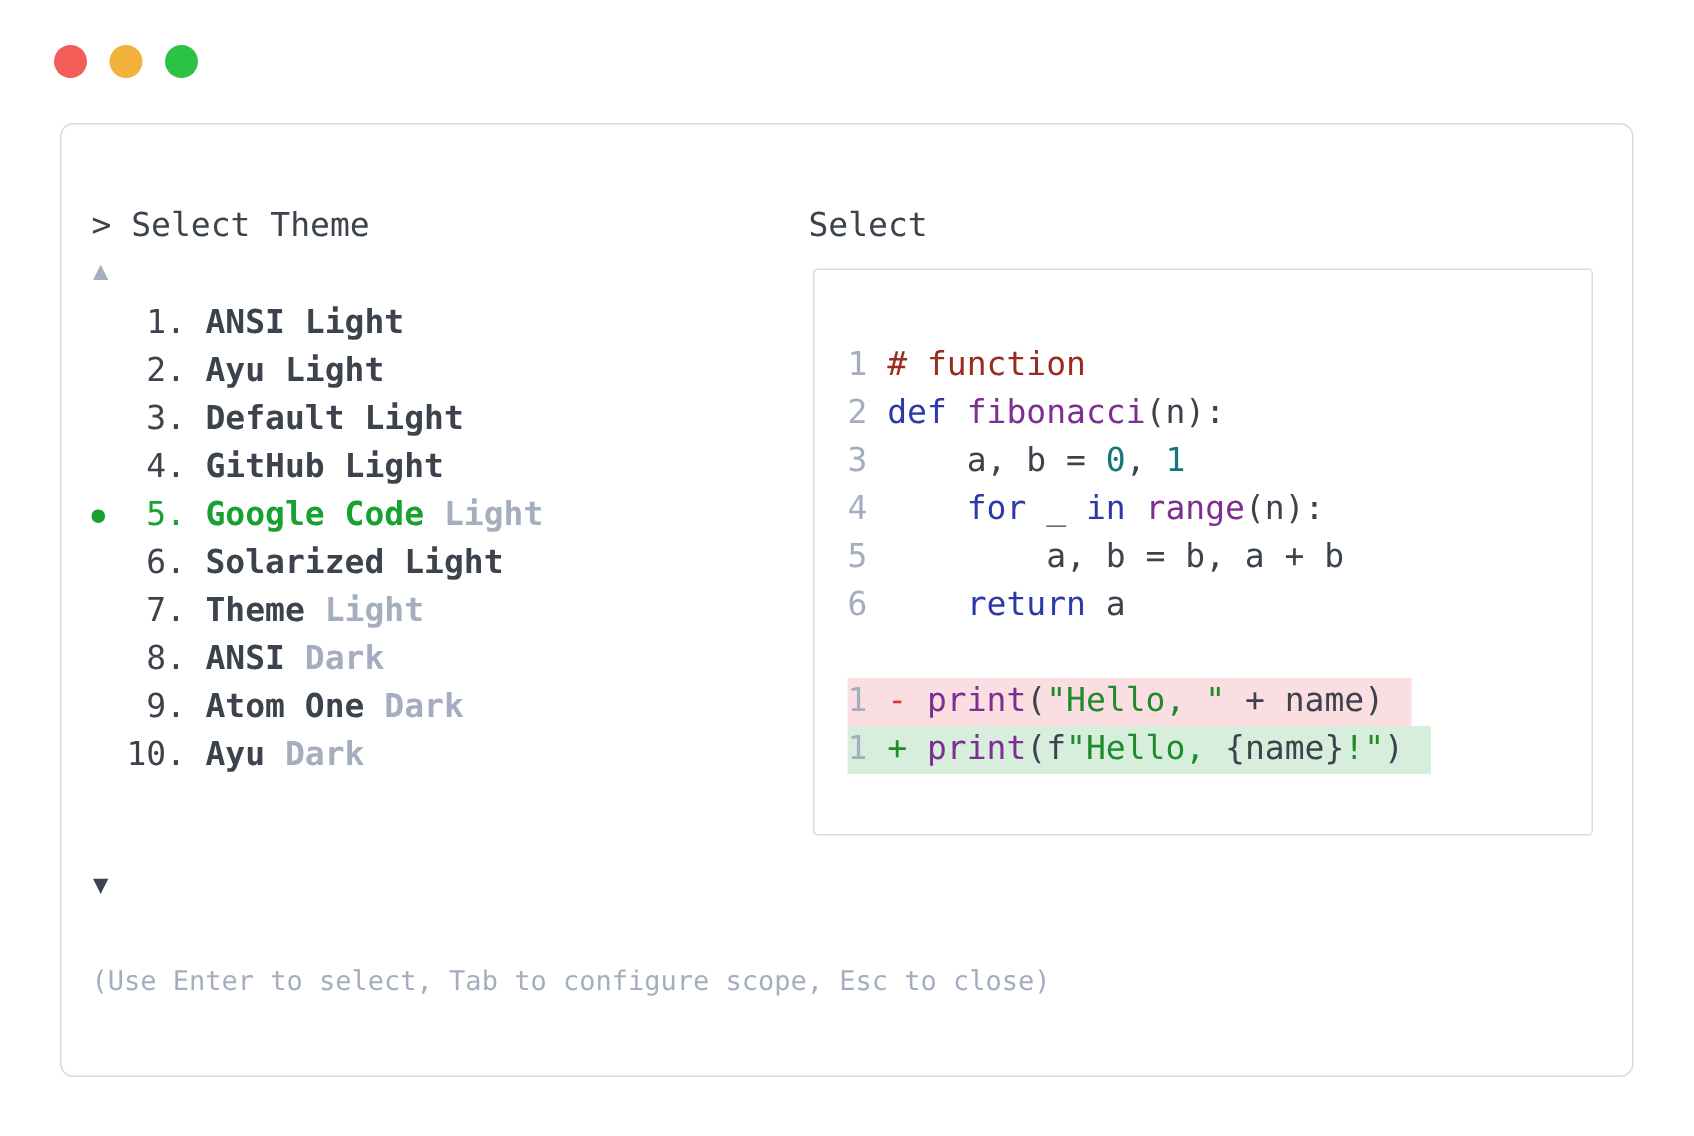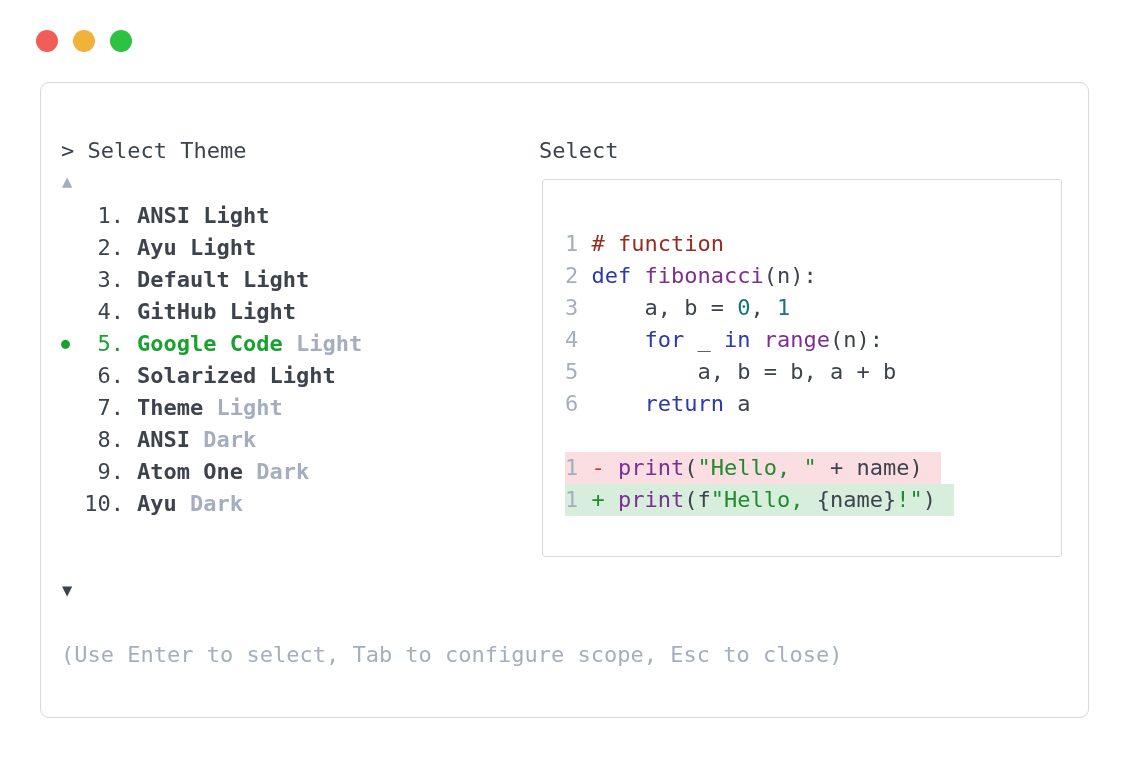--- a/index.html
+++ b/index.html
@@ -31,21 +31,21 @@
   
   .theme-list{position:absolute;left:20px;top:116px;}
   .theme-row{display:flex;align-items:center;height:32px;font-size:22px;color:var(--text,#3d434d);}
   .marker{width:23px;font-size:15px;color:var(--selection-green,#17a12e);}
   .num{width:40px;text-align:right;white-space:pre;}
   .label{margin-left:13px;white-space:pre;font-weight:bold;}
   .variant.muted{color:var(--muted,#a5aebf);}
   .theme-row.selected .num,
   .theme-row.selected .name{color:var(--selection-green,#17a12e);}
   .hint{
-    position:absolute;left:20px;top:556px;font-size:22px;line-height:32px;
+    position:absolute;left:20px;top:556px;font-size:18px;line-height:32px;
     color:var(--muted,#a5aebf);white-space:pre;
   }
   
   .preview-box{
     position:absolute;left:501px;top:96px;width:520px;height:378px;
     border:1.5px solid var(--box-border,#d8dbe2);border-radius:3px;
     box-sizing:border-box;background:#fff;
   }
   .code{padding:48px 0 0 22px;}
   .code-line{height:32px;line-height:32px;white-space:pre;font-size:22px;color:var(--code-text,#3d434d);}

